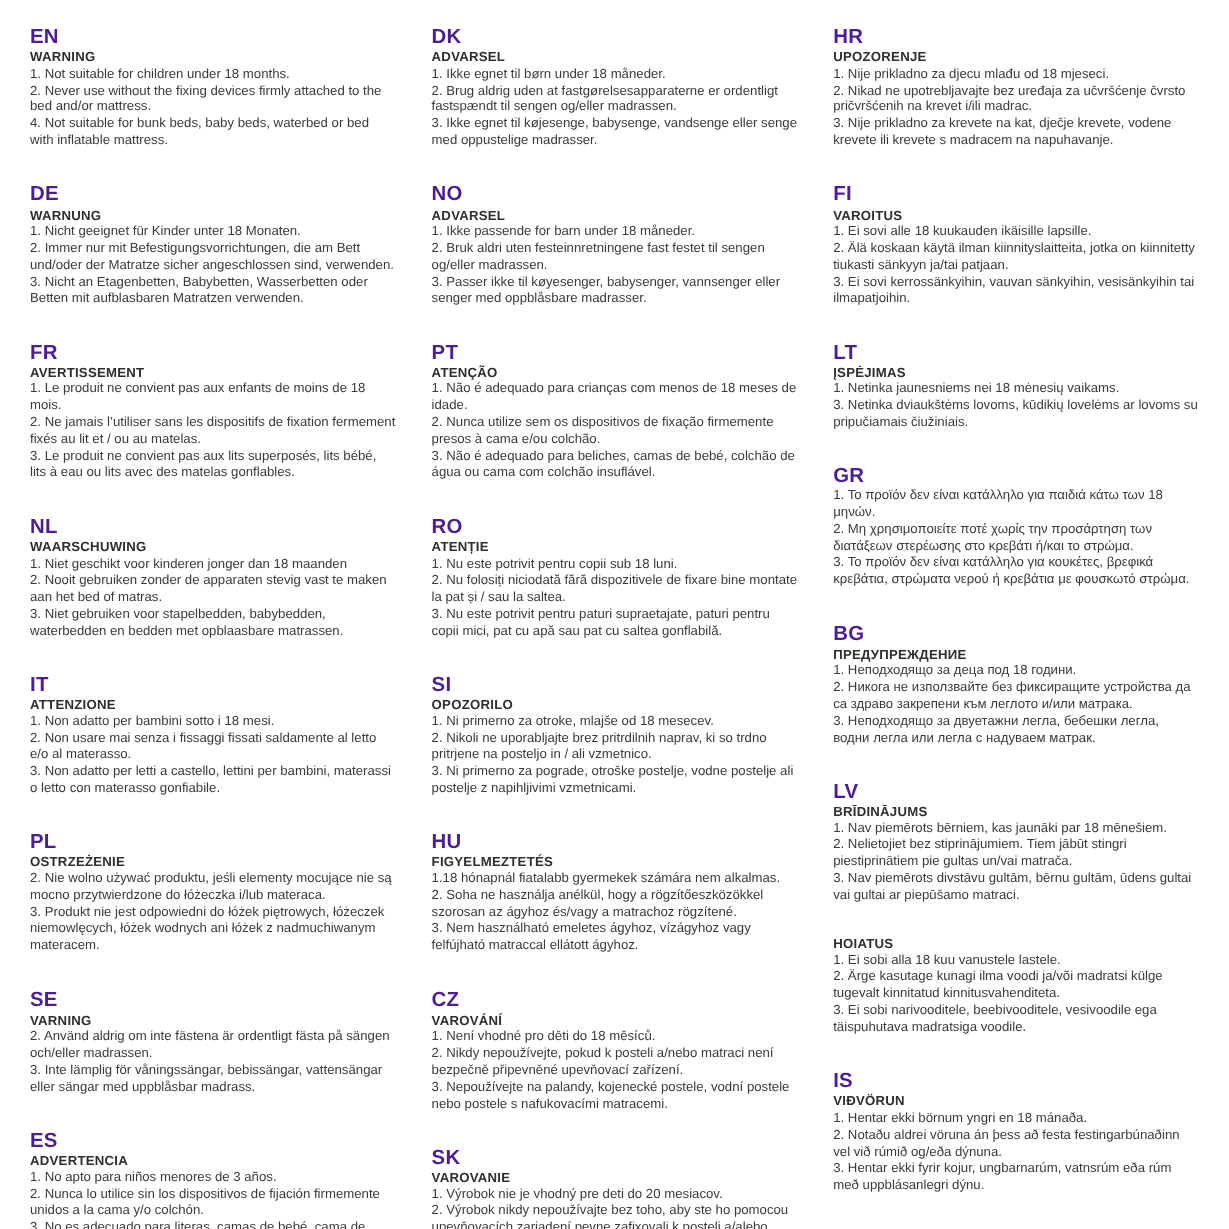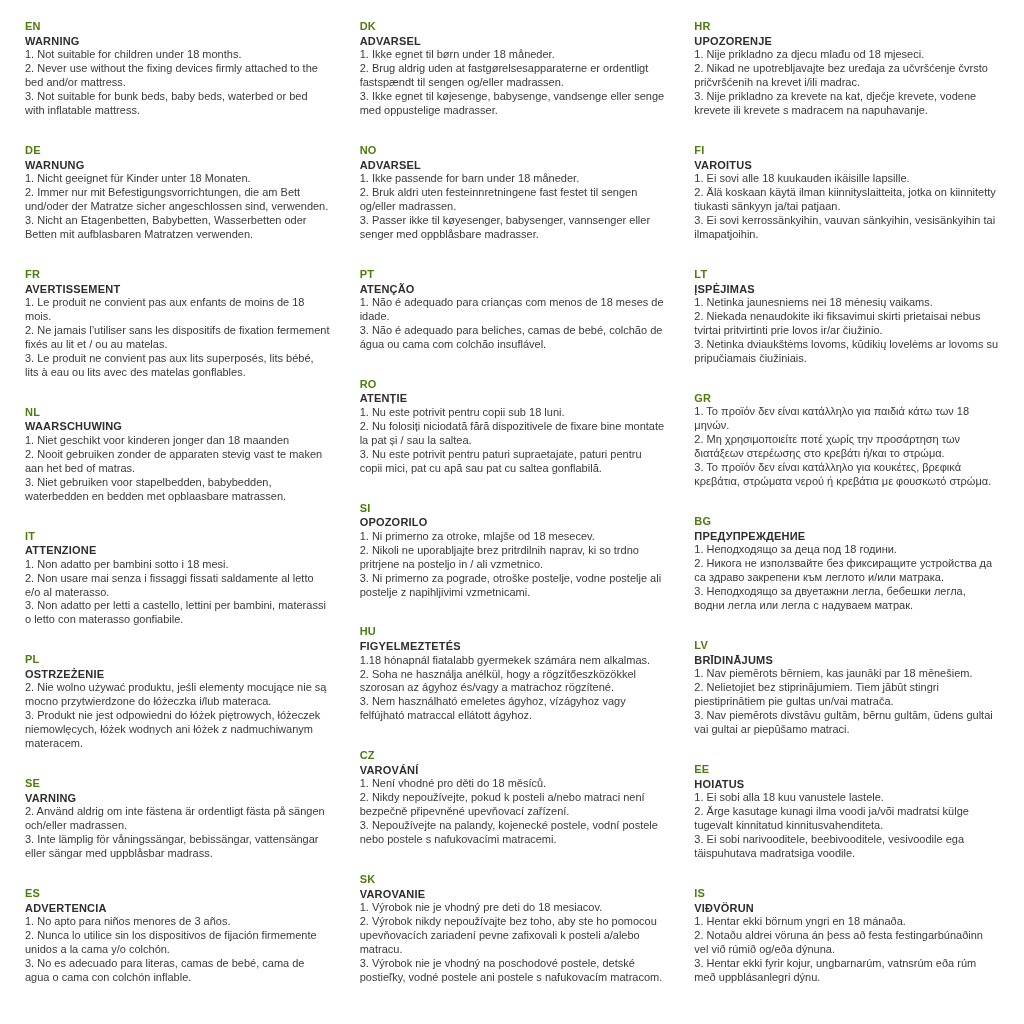--- a/index.html
+++ b/index.html
@@ -26,23 +26,23 @@
   }
   .column {
     display: flex;
     flex-direction: column;
   }
   .block {
     margin-bottom: 26px;
   }
   .lang-code {
     font-weight: bold;
-    font-size: 11px;
+    font-size: 17px;
     line-height: 1.25;
-    color: #4d7c0f;
+    color: #4c1d95;
     letter-spacing: 0.2px;
   }
   .warn-title {
     font-weight: bold;
     font-size: 11px;
     line-height: 1.3;
     color: #2e2e2e;
     letter-spacing: 0.2px;
   }
   .items .item {
@@ -56,21 +56,21 @@
 <body>
 
 <div class="sheet">
   <div class="column">
   <div class="block">
     <div class="lang-code">EN</div>
     <div class="warn-title">WARNING</div>
     <div class="items">
           <p class="item">1. Not suitable for children under 18 months.</p>
           <p class="item">2. Never use without the fixing devices firmly attached to the bed and/or mattress.</p>
-          <p class="item">3. Not suitable for bunk beds, baby beds, waterbed or bed with inflatable mattress.</p>
+          <p class="item">4. Not suitable for bunk beds, baby beds, waterbed or bed with inflatable mattress.</p>
         </div>
   </div>
 
   <div class="block">
     <div class="lang-code">DE</div>
     <div class="warn-title">WARNUNG</div>
     <div class="items">
           <p class="item">1. Nicht geeignet für Kinder unter 18 Monaten.</p>
           <p class="item">2. Immer nur mit Befestigungsvorrichtungen, die am Bett und/oder der Matratze sicher angeschlossen sind, verwenden.</p>
           <p class="item">3. Nicht an Etagenbetten, Babybetten, Wasserbetten oder Betten mit aufblasbaren Matratzen verwenden.</p>
@@ -154,20 +154,21 @@
           <p class="item">2. Bruk aldri uten festeinnretningene fast festet til sengen og/eller madrassen.</p>
           <p class="item">3. Passer ikke til køyesenger, babysenger, vannsenger eller senger med oppblåsbare madrasser.</p>
         </div>
   </div>
 
   <div class="block">
     <div class="lang-code">PT</div>
     <div class="warn-title">ATENÇÃO</div>
     <div class="items">
           <p class="item">1. Não é adequado para crianças com menos de 18 meses de idade.</p>
+          <p class="item">2. Nunca utilize sem os dispositivos de fixação firmemente presos à cama e/ou colchão.</p>
           <p class="item">3. Não é adequado para beliches, camas de bebé, colchão de água ou cama com colchão insuflável.</p>
         </div>
   </div>
 
   <div class="block">
     <div class="lang-code">RO</div>
     <div class="warn-title">ATENȚIE</div>
     <div class="items">
           <p class="item">1. Nu este potrivit pentru copii sub 18 luni.</p>
           <p class="item">2. Nu folosiți niciodată fără dispozitivele de fixare bine montate la pat și / sau la saltea.</p>
@@ -202,21 +203,21 @@
           <p class="item">1. Není vhodné pro děti do 18 měsíců.</p>
           <p class="item">2. Nikdy nepoužívejte, pokud k posteli a/nebo matraci není bezpečně připevněné upevňovací zařízení.</p>
           <p class="item">3. Nepoužívejte na palandy, kojenecké postele, vodní postele nebo postele s nafukovacími matracemi.</p>
         </div>
   </div>
 
   <div class="block">
     <div class="lang-code">SK</div>
     <div class="warn-title">VAROVANIE</div>
     <div class="items">
-          <p class="item">1. Výrobok nie je vhodný pre deti do 18 mesiacov.</p>
+          <p class="item">1. Výrobok nie je vhodný pre deti do 20 mesiacov.</p>
           <p class="item">2. Výrobok nikdy nepoužívajte bez toho, aby ste ho pomocou upevňovacích zariadení pevne zafixovali k posteli a/alebo matracu.</p>
           <p class="item">3. Výrobok nie je vhodný na poschodové postele, detské postieľky, vodné postele ani postele s nafukovacím matracom.</p>
         </div>
   </div>
 </div>
   <div class="column">
   <div class="block">
     <div class="lang-code">HR</div>
     <div class="warn-title">UPOZORENJE</div>
     <div class="items">
@@ -234,21 +235,20 @@
           <p class="item">2. Älä koskaan käytä ilman kiinnityslaitteita, jotka on kiinnitetty tiukasti sänkyyn ja/tai patjaan.</p>
           <p class="item">3. Ei sovi kerrossänkyihin, vauvan sänkyihin, vesisänkyihin tai ilmapatjoihin.</p>
         </div>
   </div>
 
   <div class="block">
     <div class="lang-code">LT</div>
     <div class="warn-title">ĮSPĖJIMAS</div>
     <div class="items">
           <p class="item">1. Netinka jaunesniems nei 18 mėnesių vaikams.</p>
-          <p class="item">2. Niekada nenaudokite iki fiksavimui skirti prietaisai nebus tvirtai pritvirtinti prie lovos ir/ar čiužinio.</p>
           <p class="item">3. Netinka dviaukštėms lovoms, kūdikių lovelėms ar lovoms su pripučiamais čiužiniais.</p>
         </div>
   </div>
 
   <div class="block">
     <div class="lang-code">GR</div>
     <div class="items">
           <p class="item">1. Το προϊόν δεν είναι κατάλληλο για παιδιά κάτω των 18 μηνών.</p>
           <p class="item">2. Μη χρησιμοποιείτε ποτέ χωρίς την προσάρτηση των διατάξεων στερέωσης στο κρεβάτι ή/και το στρώμα.</p>
           <p class="item">3. Το προϊόν δεν είναι κατάλληλο για κουκέτες, βρεφικά κρεβάτια, στρώματα νερού ή κρεβάτια με φουσκωτό στρώμα.</p>
@@ -269,21 +269,20 @@
     <div class="lang-code">LV</div>
     <div class="warn-title">BRĪDINĀJUMS</div>
     <div class="items">
           <p class="item">1. Nav piemērots bērniem, kas jaunāki par 18 mēnešiem.</p>
           <p class="item">2. Nelietojiet bez stiprinājumiem. Tiem jābūt stingri piestiprinātiem pie gultas un/vai matrača.</p>
           <p class="item">3. Nav piemērots divstāvu gultām, bērnu gultām, ūdens gultai vai gultai ar piepūšamo matraci.</p>
         </div>
   </div>
 
   <div class="block">
-    <div class="lang-code">EE</div>
     <div class="warn-title">HOIATUS</div>
     <div class="items">
           <p class="item">1. Ei sobi alla 18 kuu vanustele lastele.</p>
           <p class="item">2. Ärge kasutage kunagi ilma voodi ja/või madratsi külge tugevalt kinnitatud kinnitusvahenditeta.</p>
           <p class="item">3. Ei sobi narivooditele, beebivooditele, vesivoodile ega täispuhutava madratsiga voodile.</p>
         </div>
   </div>
 
   <div class="block">
     <div class="lang-code">IS</div>

